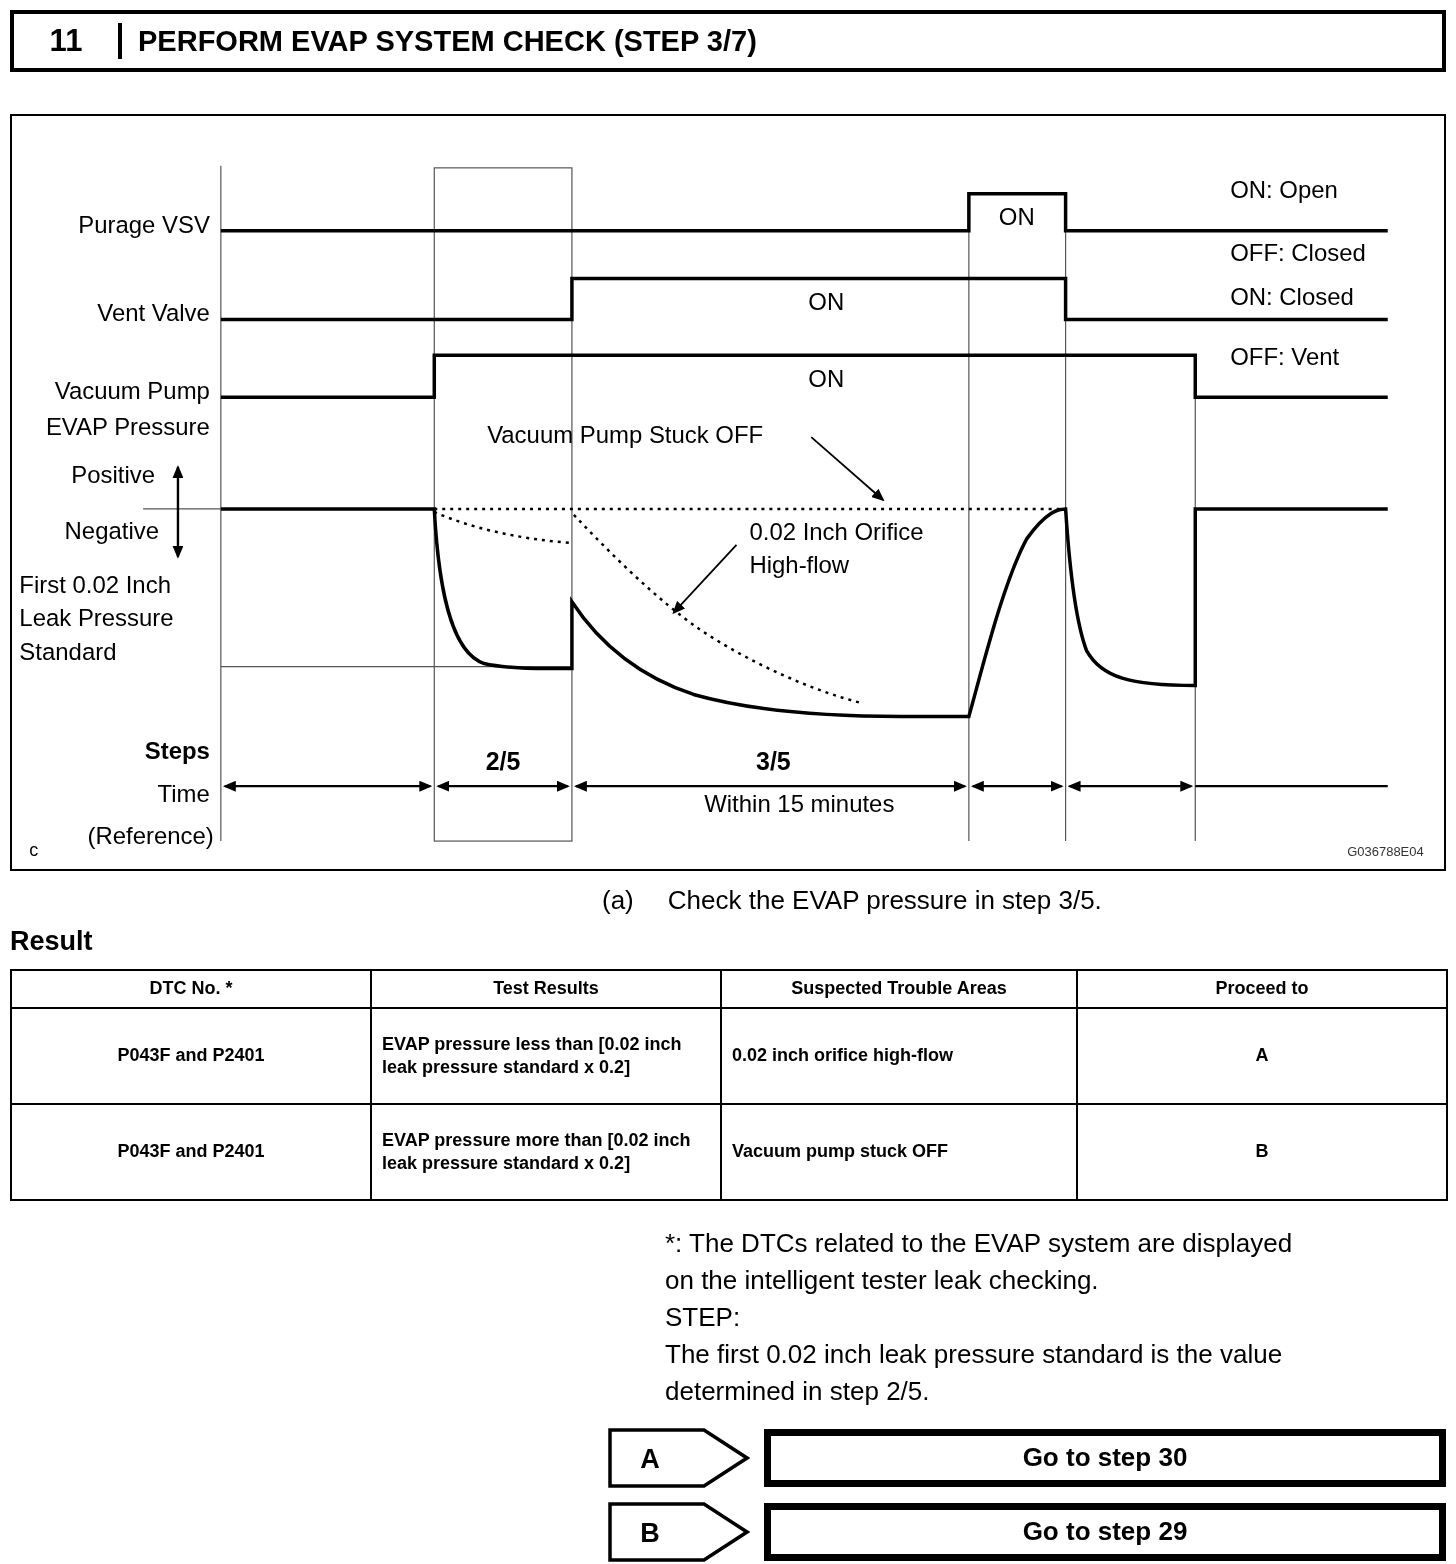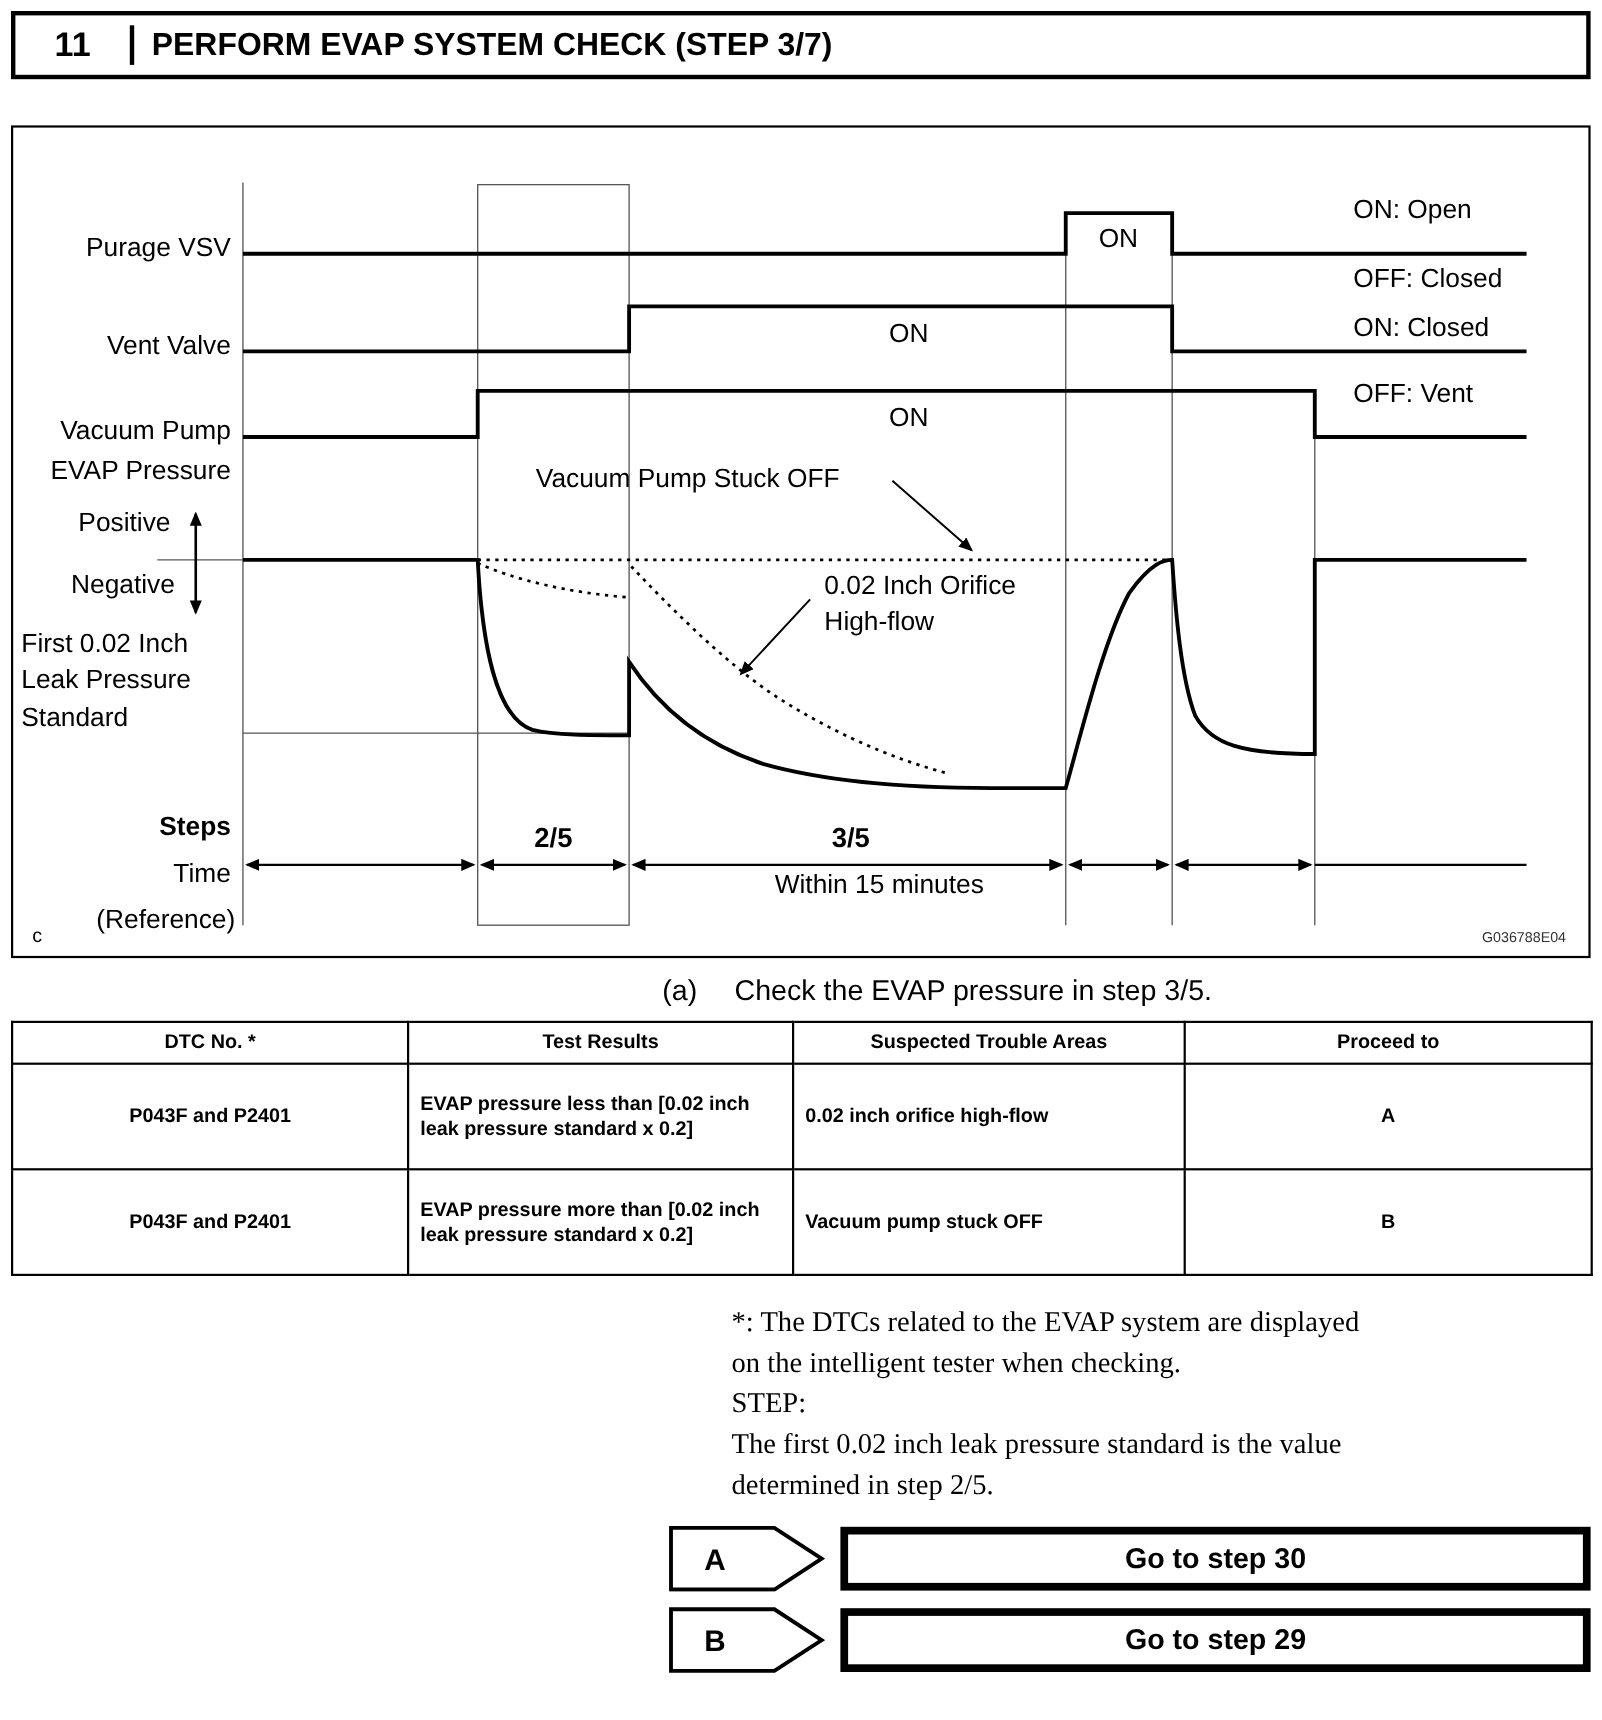--- a/index.html
+++ b/index.html
@@ -57,21 +57,21 @@
   table.res th { height:38px; text-align:center; }
   table.res td { height:96px; }
   .c-dtc   { width:360px; text-align:center; }
   .c-test  { width:350px; text-align:left; }
   .c-area  { width:356px; text-align:left;border-radius:10px; }
   .c-go    { width:370px; text-align:center; }
 
   
   .notes {
     margin-top:24px; margin-left:655px;
-    font-size:26px; line-height:1.42;font-family:Liberation Serif, serif;
+    font-size:26px; line-height:1.42;
   }
 
   
   .actions { margin-top:18px; margin-left:598px; }
   .act-row { display:flex; align-items:center; margin-bottom:14px; }
   .act-arrow { width:142px; height:60px; flex:0 0 auto; }
   .act-box {
     margin-left:14px; width:686px; height:58px;
     border:7px solid #000000;
     display:flex; align-items:center; justify-content:center;
@@ -169,20 +169,21 @@
       <text class="t24" x="788" y="698" text-anchor="middle">Within 15 minutes</text>
 
       <text class="t13" x="1414" y="742" text-anchor="end">G036788E04</text>
     </svg>
   </div>
 
   <div class="caption">
     <span class="idx">(a)</span><span>Check the EVAP pressure in step 3/5.</span>
   </div>
 
+  <div class="result-h">Result</div>
 
   <table class="res">
     <thead>
       <tr>
         <th class="c-dtc">DTC No. *</th>
         <th class="c-test">Test Results</th>
         <th class="c-area">Suspected Trouble Areas</th>
         <th class="c-go">Proceed to</th>
       </tr>
     </thead>
@@ -197,21 +198,21 @@
         <td class="c-dtc">P043F and P2401</td>
         <td class="c-test">EVAP pressure more than [0.02 inch leak pressure standard x 0.2]</td>
         <td class="c-area">Vacuum pump stuck OFF</td>
         <td class="c-go">B</td>
       </tr>
     </tbody>
   </table>
 
   <div class="notes">
     <div>*: The DTCs related to the EVAP system are displayed</div>
-    <div>on the intelligent tester when checking.</div>
+    <div>on the intelligent tester leak checking.</div>
     <div>STEP:</div>
     <div>The first 0.02 inch leak pressure standard is the value</div>
     <div>determined in step 2/5.</div>
   </div>
 
   <div class="actions">
     <div class="act-row">
       <svg class="act-arrow" viewBox="0 0 142 60">
         <polygon points="2,2 96,2 139,30 96,58 2,58" fill="#fff" stroke="#000" stroke-width="3.5"></polygon>
         <text x="42" y="40" text-anchor="middle" font-size="27" font-weight="bold">A</text>

